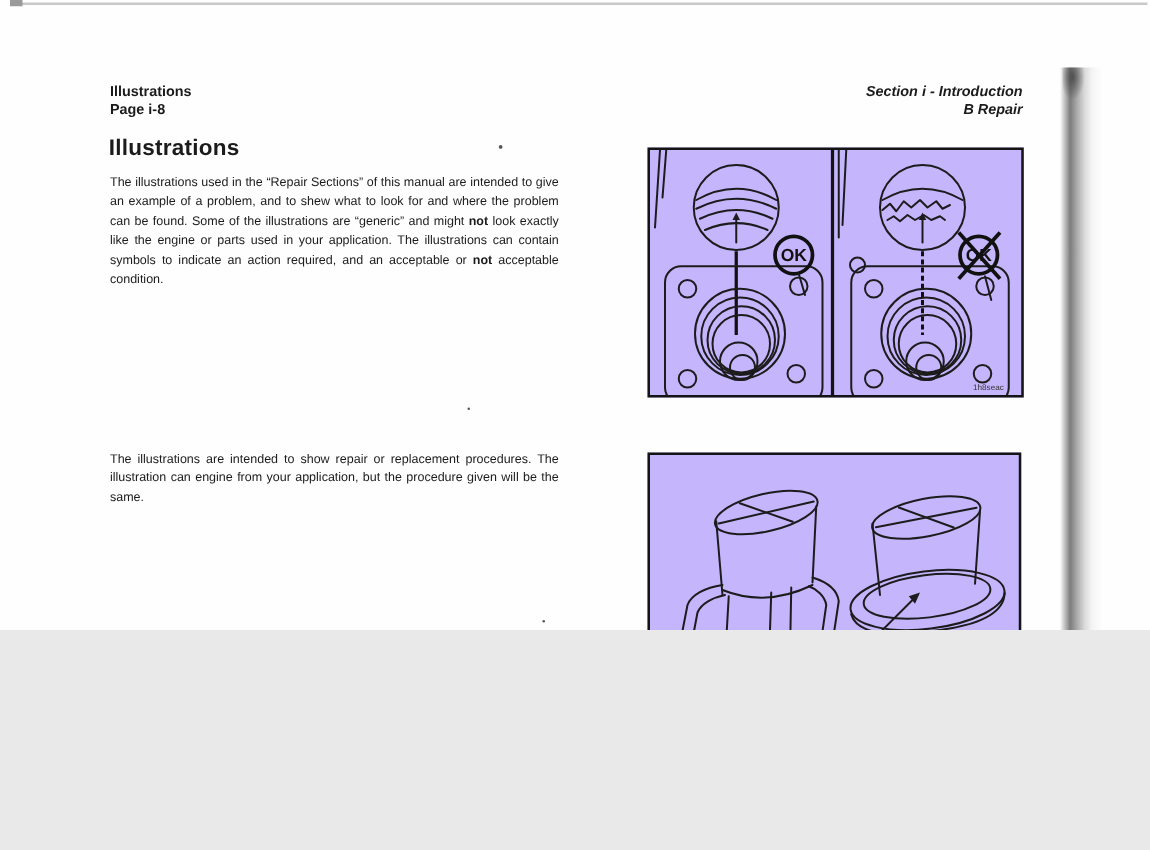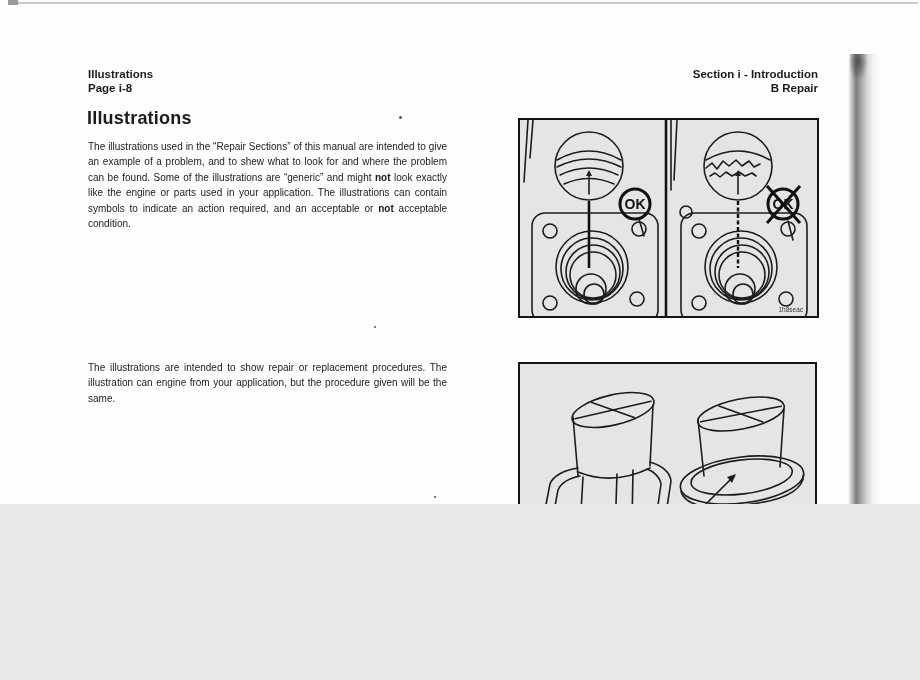--- a/index.html
+++ b/index.html
@@ -7,31 +7,31 @@
   .page {
     position:relative; width:920px; height:504px; margin:0 auto;
     background:#fefefe; overflow:hidden;
     font-family:"Liberation Sans", sans-serif; color:#1b1b1b;
   }
   .top-rule { position:absolute; left:10px; top:2px; width:908px; height:2px; background:#c9c9c9; }
   .top-corner-mark { position:absolute; left:8px; top:0px; width:10px; height:5px; background:#9a9a9a; }
 
   .hdr { position:absolute; top:68px; font-size:11.5px; font-weight:bold; line-height:13.5px; }
   .hdr-left { left:88px; text-align:left; }
-  .hdr-right { right:102px; text-align:right; }
+  .hdr-right { right:102px; text-align:right;font-style:italic; }
 
   .page-title { position:absolute; left:87px; top:108px; font-size:18px; font-weight:bold; letter-spacing:.2px; margin:0; }
 
   .body-par { position:absolute; left:88px; width:359px; font-size:10px; line-height:15.4px; text-align:justify; margin:0; }
   .par-1 { top:139px; }
   .par-2 { top:360px; }
   .body-par b { font-weight:bold; }
 
   .figure {
-    position:absolute; left:518px; background:#e5e5e5;
+    position:absolute; left:518px; background:#c4b5fd;
     border:2px solid #141414;
   }
   .figure-1 { top:118px; width:301px; height:200px; }
   .figure-2 { top:362px; width:299px; height:199px; }
   .figure svg { display:block; width:100%; height:100%; }
 
   .fig-line { stroke:#1c1c1c; stroke-width:1.6; fill:none; stroke-linecap:round; stroke-linejoin:round; }
   .fig-thick { stroke:#111; stroke-width:3; fill:none; }
   .ok-text { font-family:"Liberation Sans", sans-serif; font-weight:bold; font-size:14px; fill:#111; }
   .fig-code { font-family:"Liberation Sans", sans-serif; font-size:6.5px; fill:#333; }

